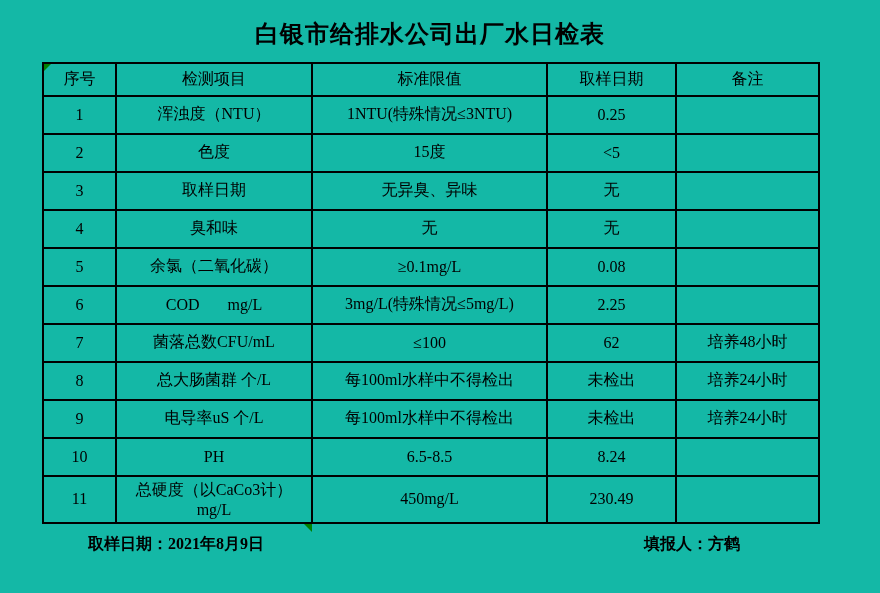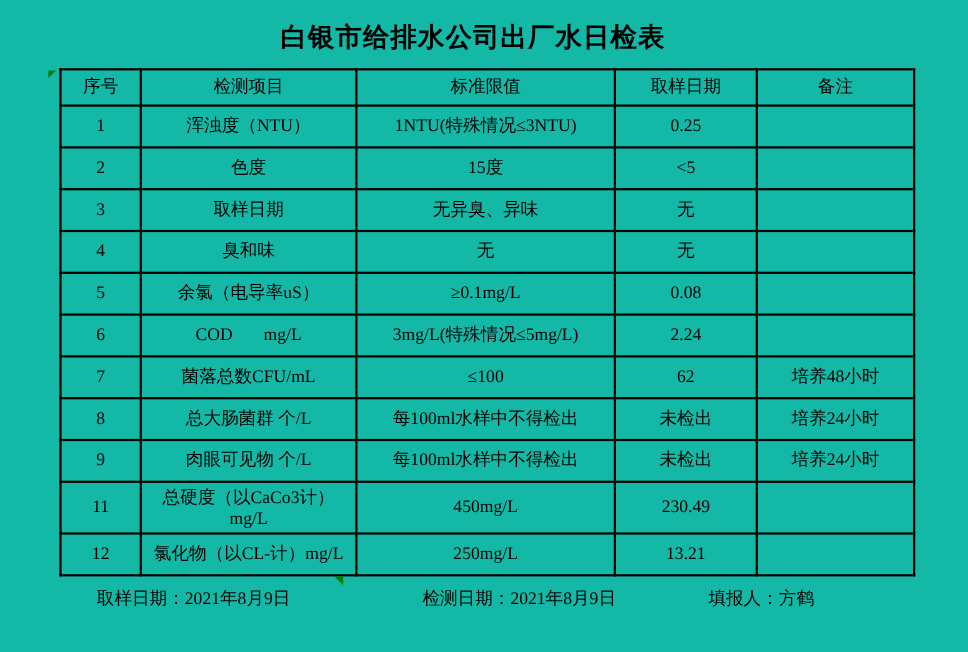--- a/index.html
+++ b/index.html
@@ -19,21 +19,21 @@
     top: 18px;
     width: 776px;
     text-align: center;
     font-size: 24px;
     font-weight: bold;
     letter-spacing: 1px;
     color: #000000;
   }
   table.inspection {
     position: absolute;
-    left: 54px;
+    left: 42px;
     top: 62px;
     width: 776px;
     height: 462px;
     border-collapse: collapse;
     table-layout: fixed;
   }
   table.inspection th,
   table.inspection td {
     border: 2px solid #000000;
     text-align: center;
@@ -63,21 +63,21 @@
     border-left: 8px solid transparent;
   }
   .footer-line {
     position: absolute;
     left: 0;
     top: 534px;
     width: 880px;
     height: 22px;
     font-size: 16px;
   }
-  .footer-item { position: absolute; white-space: nowrap; }
+  .footer-item { position: absolute; white-space: nowrap; font-weight: bold; }
   .footer-sampling { left: 88px; }
   .footer-testing { left: 384px; }
   .footer-reporter { left: 644px; }
 </style>
 </head>
 <body>
 
 <div class="page">
 
   <div class="title">白银市给排水公司出厂水日检表</div>
@@ -123,72 +123,71 @@
         </tr>
         <tr>
           <td class="col0">4</td>
           <td class="col1">臭和味</td>
           <td class="col2">无</td>
           <td class="col3">无</td>
           <td class="col4"></td>
         </tr>
         <tr>
           <td class="col0">5</td>
-          <td class="col1">余氯（电导率uS）</td>
+          <td class="col1">余氯（二氧化碳）</td>
           <td class="col2">≥0.1mg/L</td>
           <td class="col3">0.08</td>
           <td class="col4"></td>
         </tr>
         <tr>
           <td class="col0">6</td>
           <td class="col1">COD       mg/L</td>
           <td class="col2">3mg/L(特殊情况≤5mg/L)</td>
-          <td class="col3">2.24</td>
+          <td class="col3">2.25</td>
           <td class="col4"></td>
         </tr>
         <tr>
           <td class="col0">7</td>
           <td class="col1">菌落总数CFU/mL</td>
           <td class="col2">≤100</td>
           <td class="col3">62</td>
           <td class="col4">培养48小时</td>
         </tr>
         <tr>
           <td class="col0">8</td>
           <td class="col1">总大肠菌群 个/L</td>
           <td class="col2">每100ml水样中不得检出</td>
           <td class="col3">未检出</td>
           <td class="col4">培养24小时</td>
         </tr>
         <tr>
           <td class="col0">9</td>
-          <td class="col1">肉眼可见物 个/L</td>
+          <td class="col1">电导率uS 个/L</td>
           <td class="col2">每100ml水样中不得检出</td>
           <td class="col3">未检出</td>
           <td class="col4">培养24小时</td>
+        </tr>
+        <tr>
+          <td class="col0">10</td>
+          <td class="col1">PH</td>
+          <td class="col2">6.5-8.5</td>
+          <td class="col3">8.24</td>
+          <td class="col4"></td>
         </tr>
         <tr>
           <td class="col0">11</td>
           <td class="col1">总硬度（以CaCo3计）mg/L</td>
           <td class="col2">450mg/L</td>
           <td class="col3">230.49</td>
-          <td class="col4"></td>
-        </tr>
-        <tr>
-          <td class="col0">12</td>
-          <td class="col1">氯化物（以CL-计）mg/L</td>
-          <td class="col2">250mg/L</td>
-          <td class="col3">13.21</td>
           <td class="col4"></td>
         </tr>
       </tbody>
   </table>
 
   <div class="tri tri-header" style="border-top-color: rgb(0, 128, 0);"></div>
   <div class="tri tri-bottom" style="border-top-color: rgb(0, 128, 0);"></div>
 
   <div class="footer-line">
     <span class="footer-item footer-sampling">取样日期：2021年8月9日</span>
-    <span class="footer-item footer-testing">检测日期：2021年8月9日</span>
     <span class="footer-item footer-reporter">填报人：方鹤</span>
   </div>
 
 </div>
 
 </body></html>

